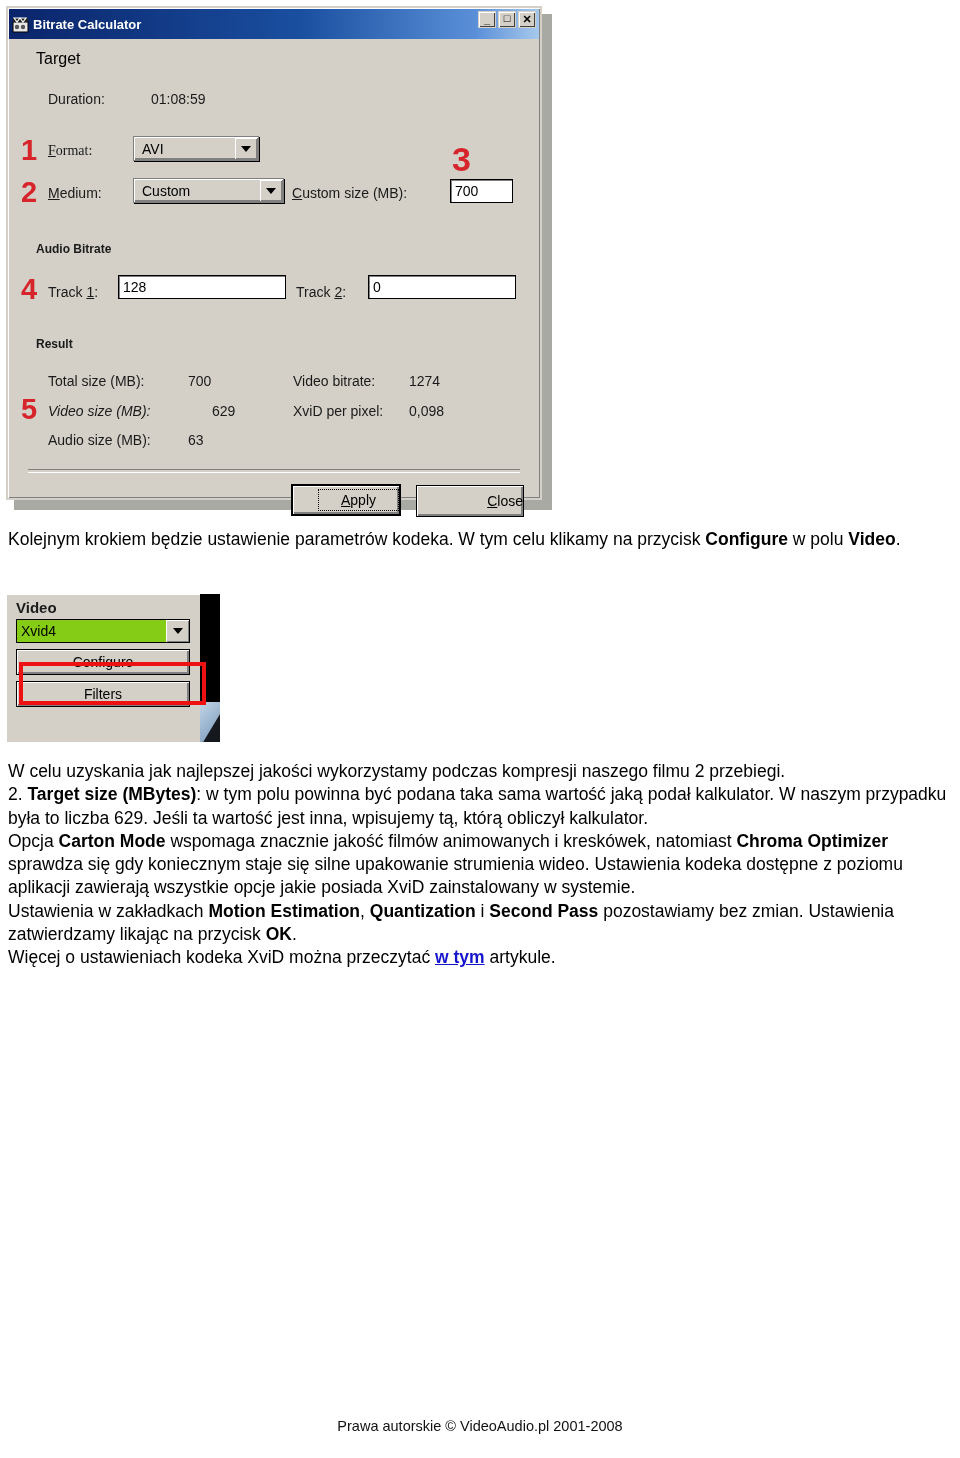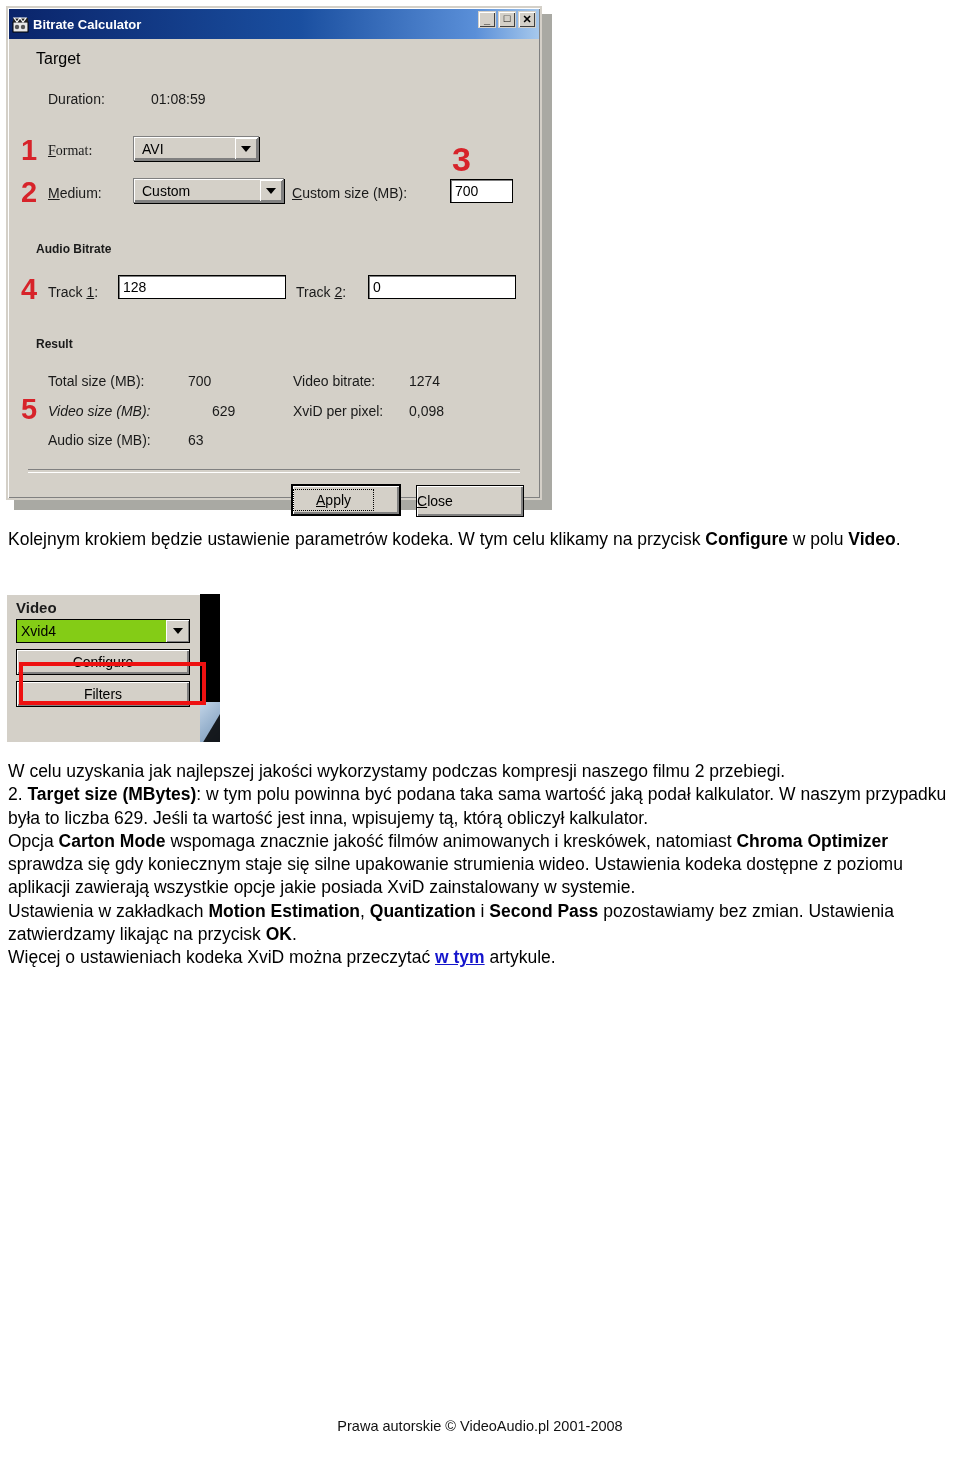--- a/index.html
+++ b/index.html
@@ -175,21 +175,21 @@
     font-family: "Liberation Sans", sans-serif;
   }
 
   .btn {
     background: #d4d0c8;
     border: 1px solid #000;
     box-shadow: inset 1px 1px 0 #ffffff, inset -2px -2px 0 #808080;
     height: 32px;
     display: flex;
     align-items: center;
-    justify-content: flex-start;
+    justify-content: flex-end;
     font-size: 14px;
     box-sizing: border-box;
     font-family: "Liberation Sans", sans-serif;
   }
   .btn.default {
     border: 2px solid #000;
   }
   .btn.default .inner {
     border: 1px dotted #000;
     padding: 2px 22px;

